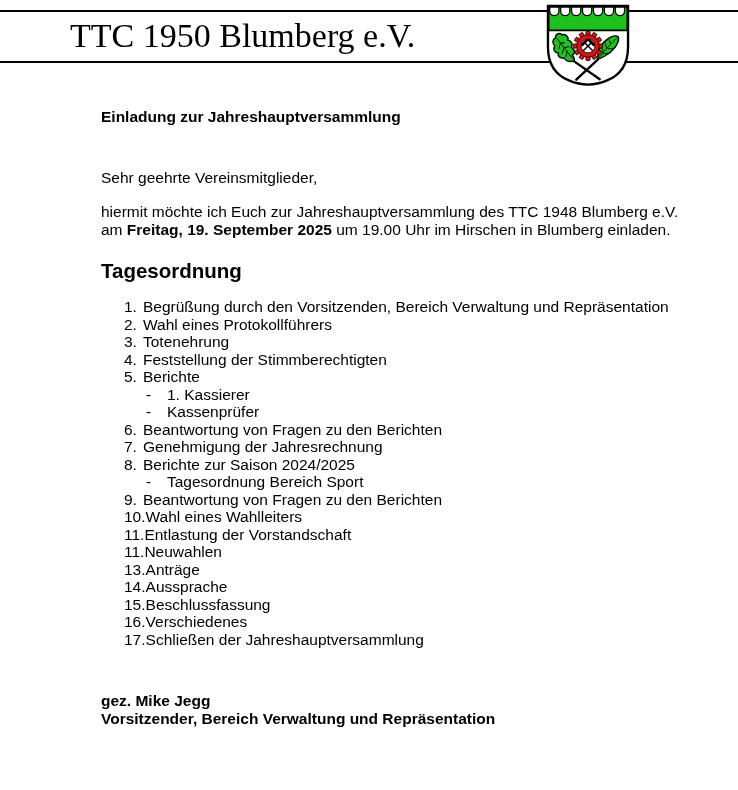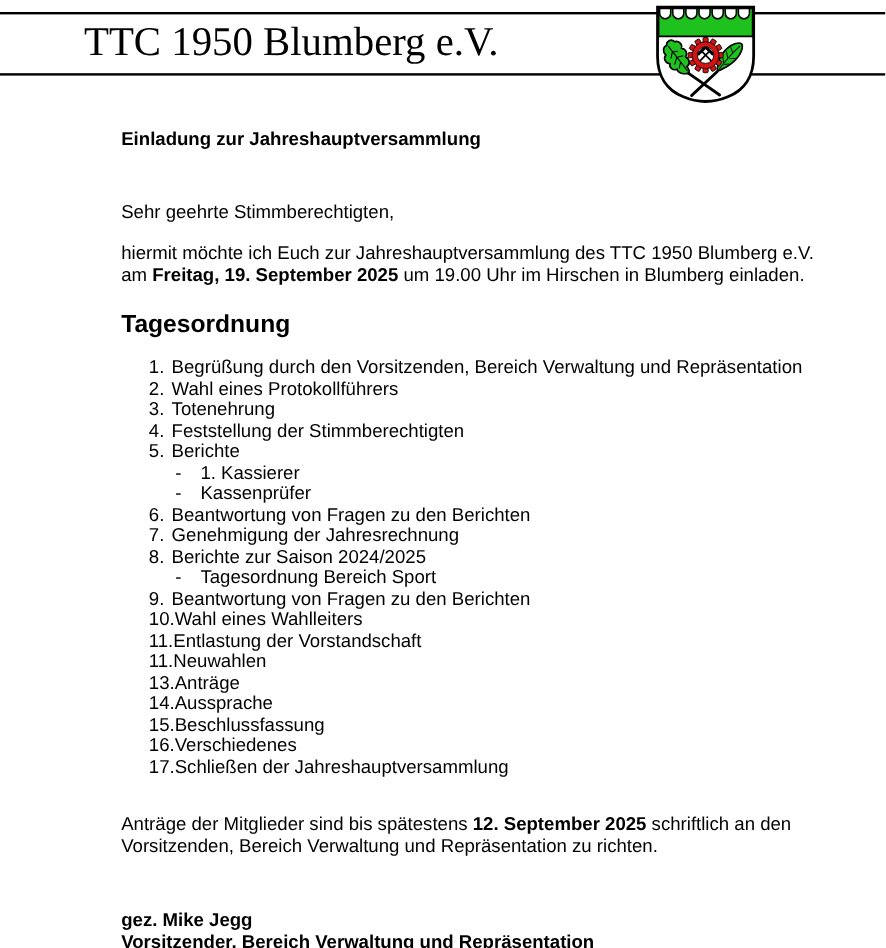--- a/index.html
+++ b/index.html
@@ -101,23 +101,23 @@
             <path d="M4.6,4.6 L-3.6,-3.6" stroke-width="1.5"></path>
             <path d="M-1,-6 L-6,-1" stroke-width="2.6"></path>
           </g>
         </g>
       </svg>
     </div>
   </div>
 
   <div class="letter">
     <h2 class="subject">Einladung zur Jahreshauptversammlung</h2>
-    <p class="salutation">Sehr geehrte Stimmberechtigten,</p>
+    <p class="salutation">Sehr geehrte Vereinsmitglieder,</p>
     <div class="intro">
-        <div><span>hiermit möchte ich Euch zur Jahreshauptversammlung des TTC 1950 Blumberg e.V.</span></div>
+        <div><span>hiermit möchte ich Euch zur Jahreshauptversammlung des TTC 1948 Blumberg e.V.</span></div>
         <div><span>am </span><b>Freitag, 19. September 2025</b><span> um 19.00 Uhr im Hirschen in Blumberg einladen.</span></div>
       </div>
     <h3 class="agenda-heading">Tagesordnung</h3>
     <div class="agenda-list">
         <div class="agenda-row lvl1">
           <span class="marker">1.</span>
           <span class="item-text">Begrüßung durch den Vorsitzenden, Bereich Verwaltung und Repräsentation</span>
         </div>
         <div class="agenda-row lvl1">
           <span class="marker">2.</span>
@@ -188,24 +188,20 @@
           <span class="item-text">Beschlussfassung</span>
         </div>
         <div class="agenda-row lvl1">
           <span class="marker">16.</span>
           <span class="item-text">Verschiedenes</span>
         </div>
         <div class="agenda-row lvl1">
           <span class="marker">17.</span>
           <span class="item-text">Schließen der Jahreshauptversammlung</span>
         </div>
-      </div>
-    <div class="deadline">
-        <div><span>Anträge der Mitglieder sind bis spätestens </span><b>12. September 2025</b><span> schriftlich an den</span></div>
-        <div><span>Vorsitzenden, Bereich Verwaltung und Repräsentation zu richten.</span></div>
       </div>
     <div class="signature">
       <div>gez. Mike Jegg</div>
       <div>Vorsitzender, Bereich Verwaltung und Repräsentation</div>
     </div>
   </div>
 
 </div>
 
 </body></html>

